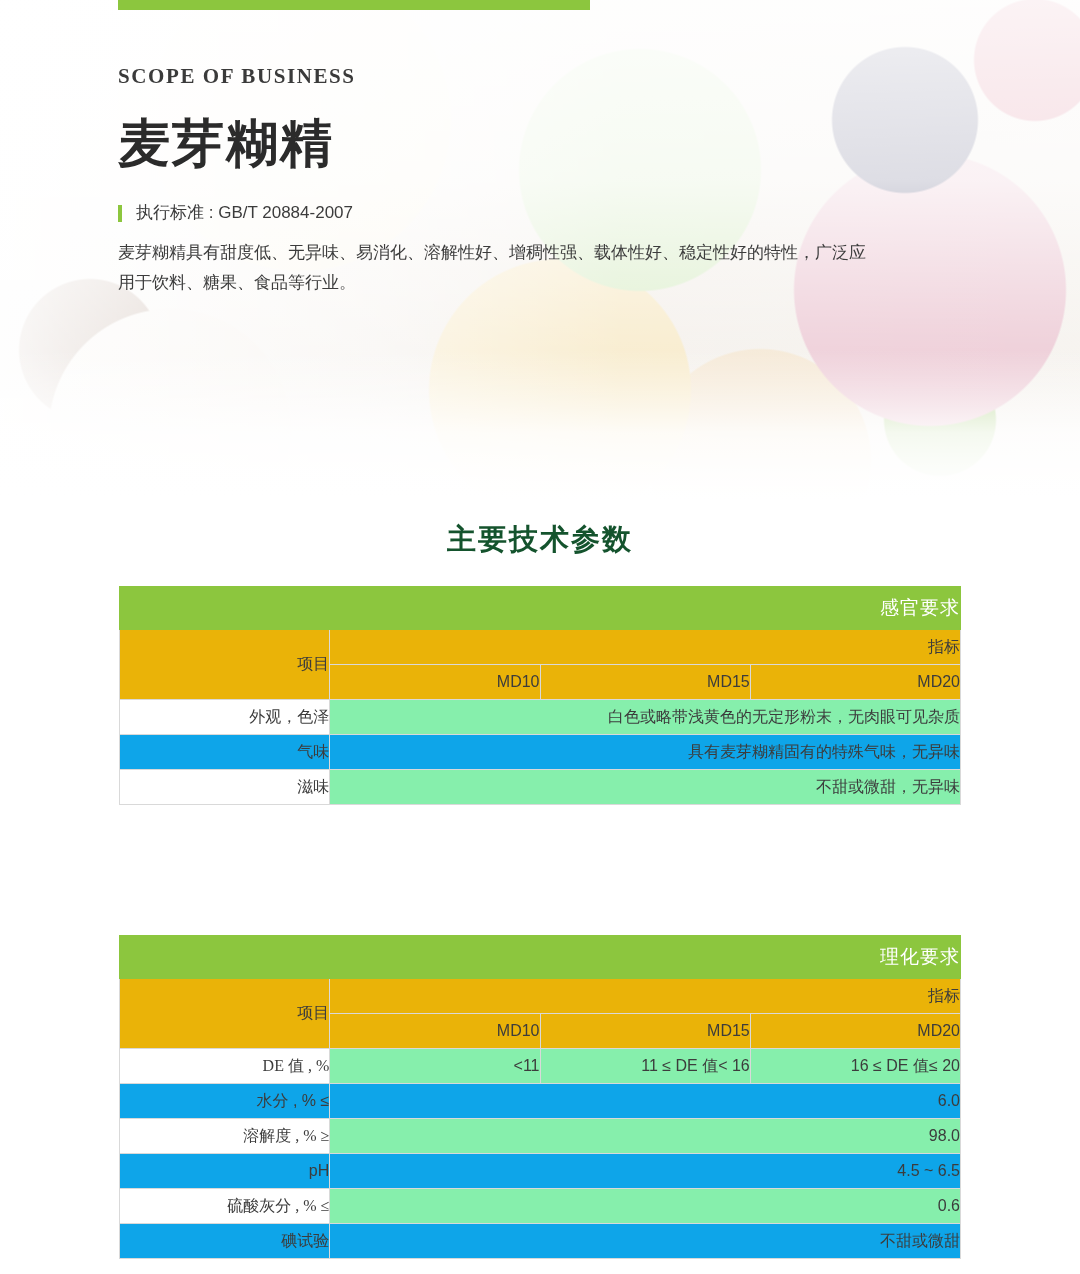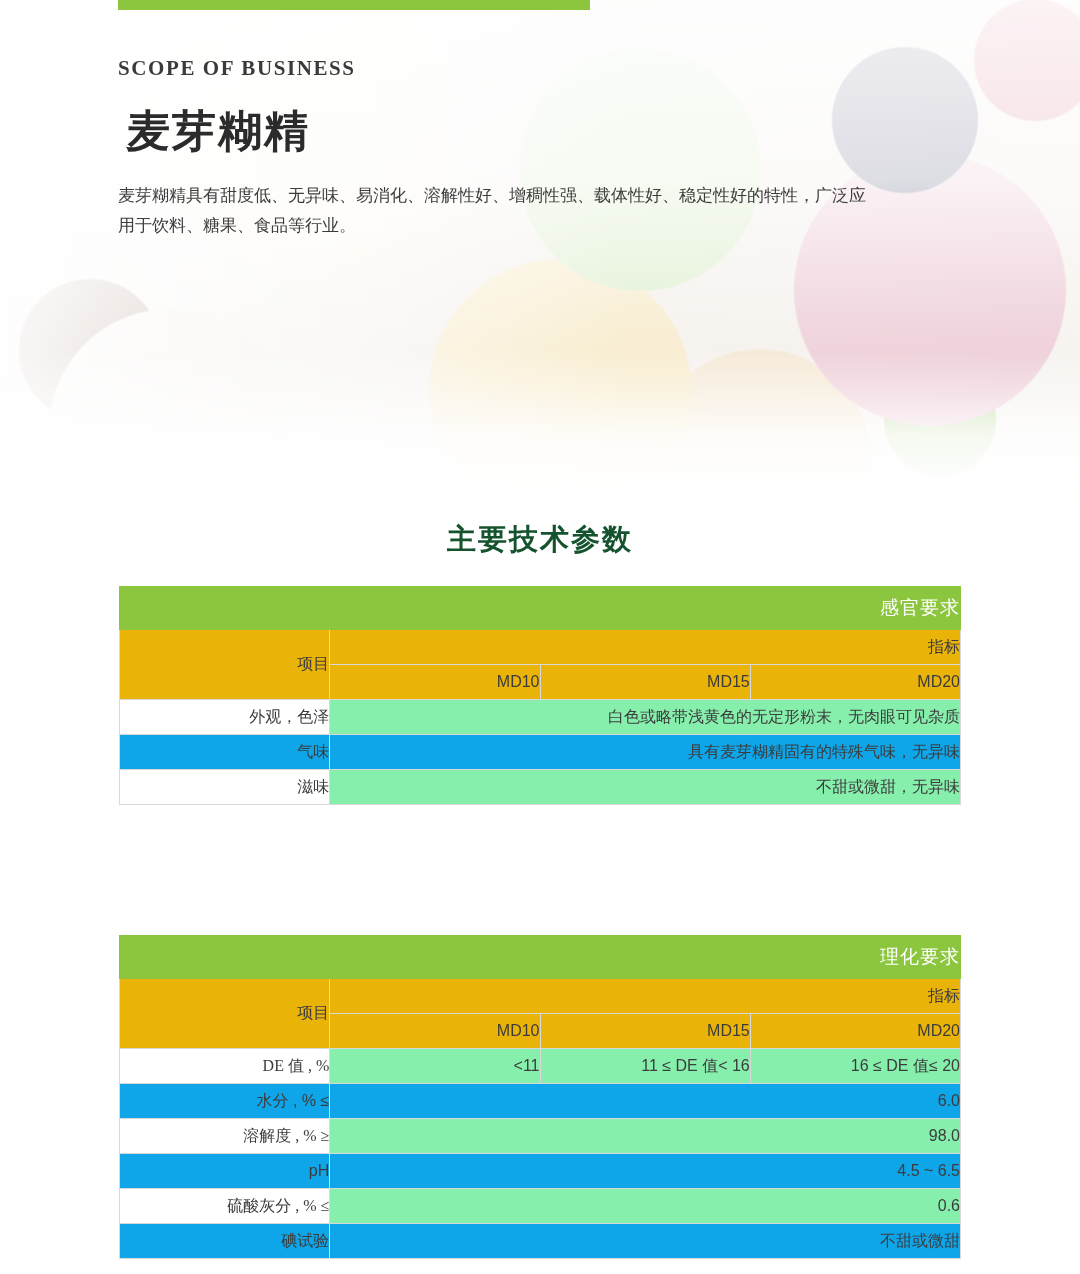--- a/index.html
+++ b/index.html
@@ -74,28 +74,28 @@
     top: 48px;
     z-index: 6;
     width: 800px;
   }
   .eyebrow {
     font-family: "Liberation Serif", serif;
     font-weight: bold;
     font-size: 21px;
     letter-spacing: 1.6px;
     color: #3a3a3a;
-    margin: 8px 0 26px 0;
+    margin: 16px 0 26px 0;
   }
   .hero-title {
-    font-size: 44px;
+    font-size: 52px;
     font-weight: bold;
     color: #2b2b2b;
     letter-spacing: 2px;
-    margin: 0 0 26px 8px;
+    margin: 0 0 26px 0;
     line-height: 1.1;
   }
   .spec-line {
     font-size: 17px;
     color: #3c3c3c;
     line-height: 30px;
     position: relative;
     padding-left: 18px;
     margin-bottom: 2px;
   }
@@ -182,20 +182,21 @@
 
 <div class="hero">
   <div class="photo"></div>
   <div class="photo-wash"></div>
   <div class="photo-fade"></div>
   <div class="hero-topbar"></div>
 
   <div class="hero-text">
     <div class="eyebrow">SCOPE OF BUSINESS</div>
     <h1 class="hero-title">麦芽糊精</h1>
+    <div class="spec-line">执行标准 : GB/T 20884-2007</div>
     <div class="hero-desc">麦芽糊精具有甜度低、无异味、易消化、溶解性好、增稠性强、载体性好、稳定性好的特性，广泛应用于饮料、糖果、食品等行业。</div>
   </div>
 </div>
 
 <div class="section-heading">主要技术参数</div>
 
 <div class="table-wrap">
   <table class="spec">
     <tbody>
       <tr>

